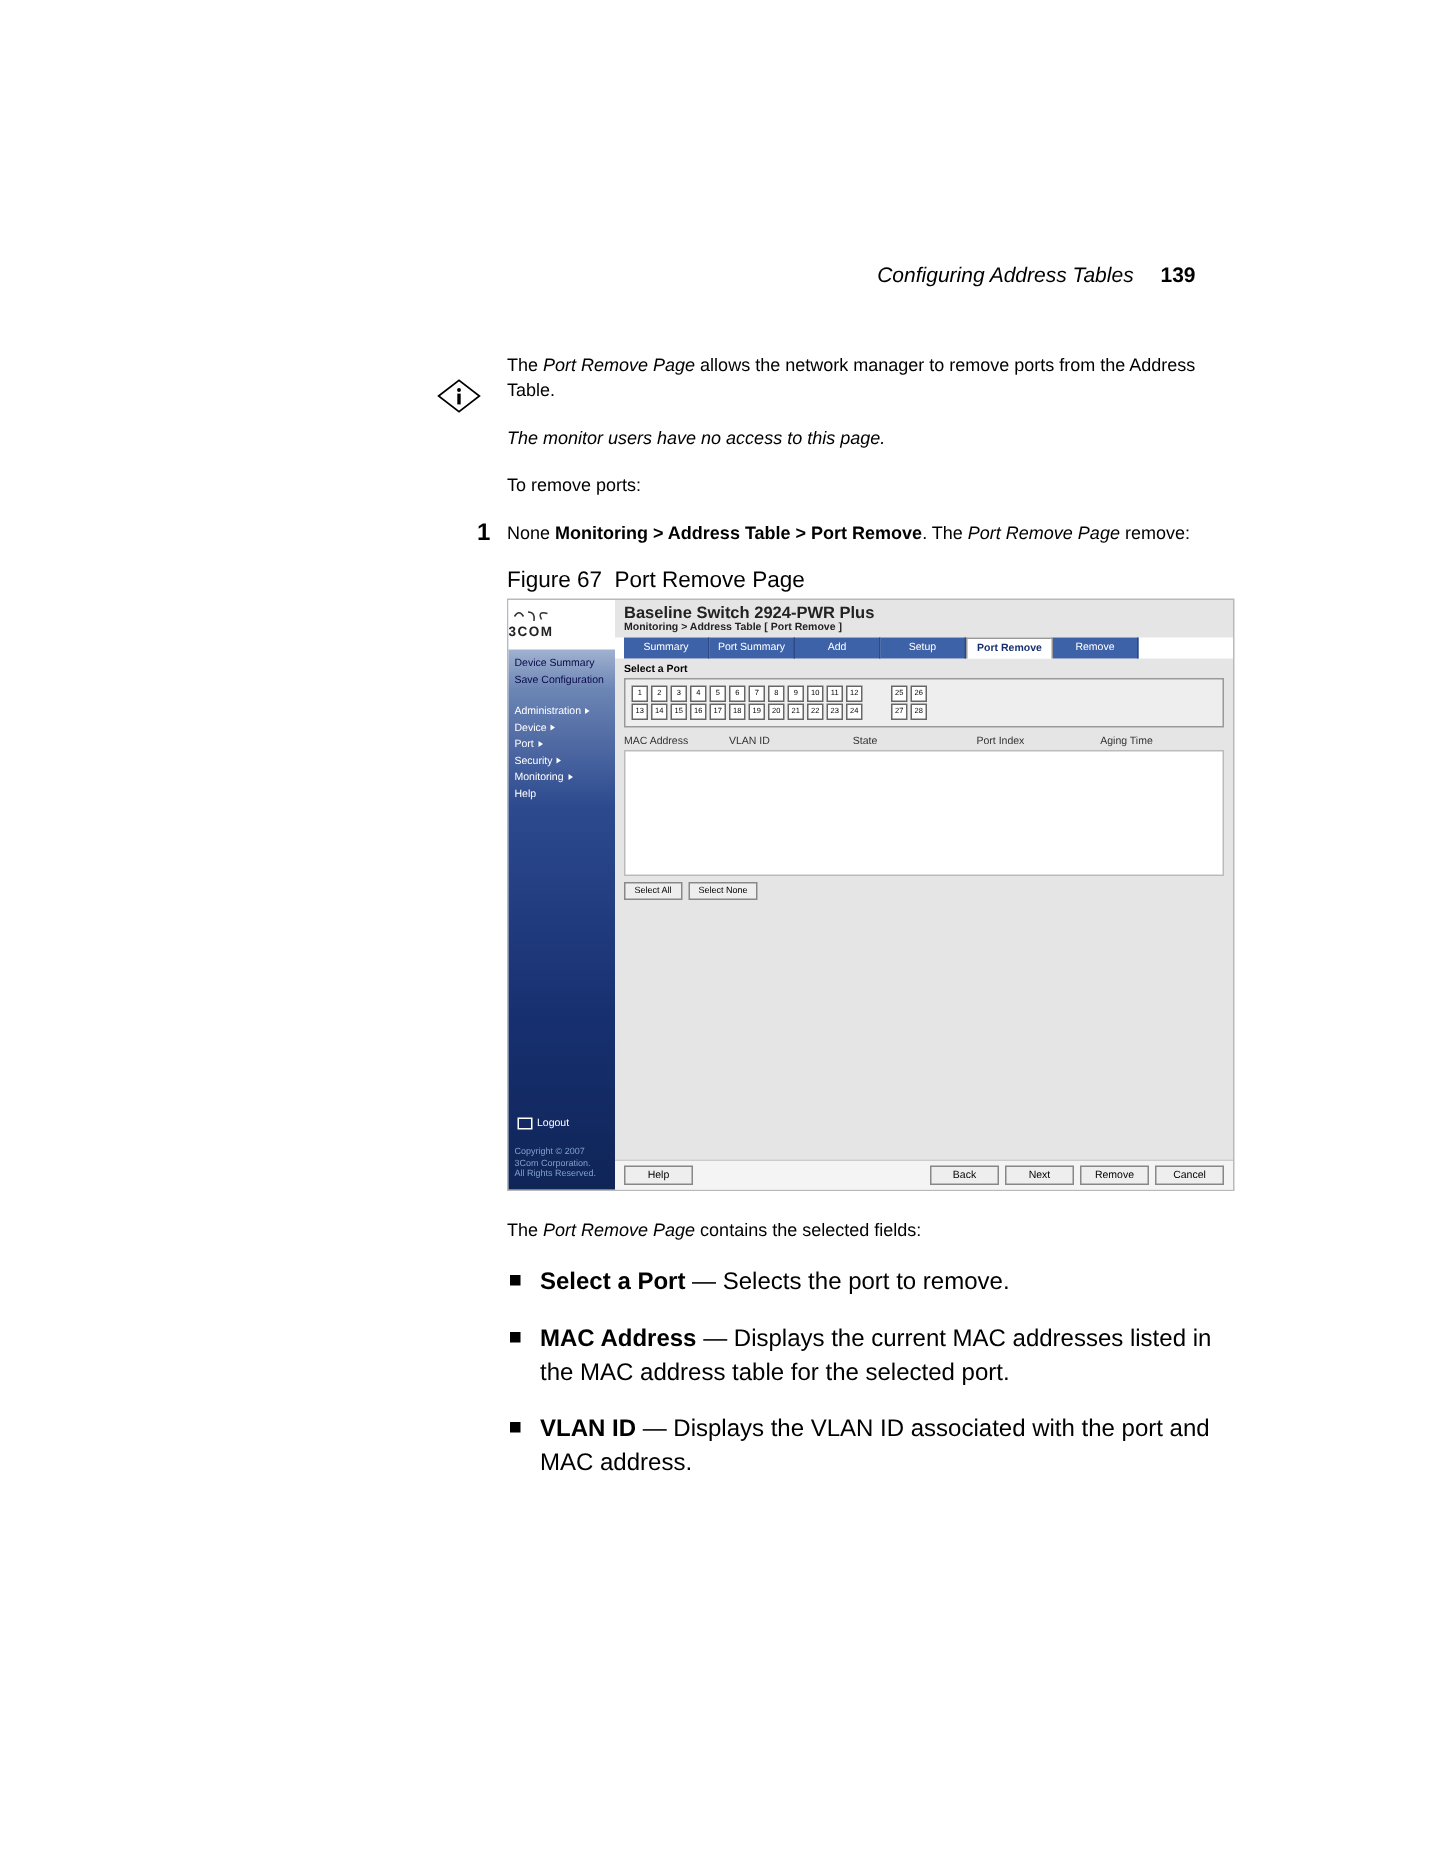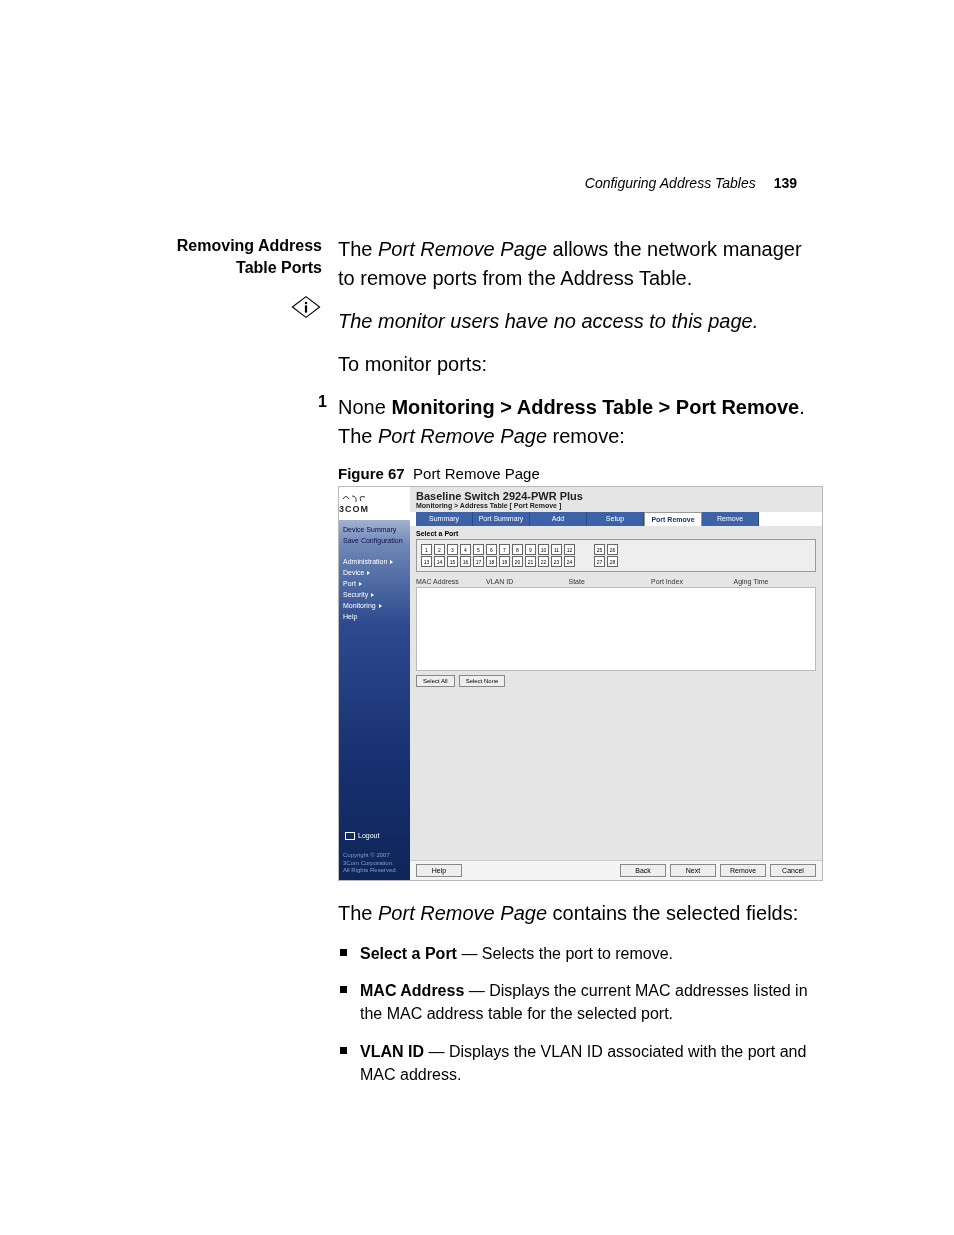--- a/index.html
+++ b/index.html
@@ -41,21 +41,21 @@
   }
   .right-col{
     flex:1;
     max-width:520px;
   }
   .section-title{
     font-weight:bold;
     font-size:16px;
     line-height:1.35;
   }
-  p{margin:0 0 14px 0; font-size:20px; line-height:1.45;}
+  p{margin:0 0 14px 0; font-size:12px; line-height:1.45;}
   .ital{font-style:italic;}
   .info-icon{
     width:32px;height:26px;
     margin-top:16px;
     margin-left:auto;
   }
   ol.steps{
     list-style:none;
     padding:0;margin:0;
   }
@@ -67,21 +67,21 @@
   }
   ol.steps > li .num{
     position:absolute;
     left:0;top:0;
     font-weight:bold;
   }
   .fig-cap{
     font-size:15px;
     margin:14px 0 4px 0;
   }
-  .fig-cap b{font-weight:bold;}
+  .fig-cap b{font-weight:normal;}
   
   .shot{
     width:485px;
     height:395px;
     border:1px solid #b9b9b9;
     display:flex;
     font-family:Arial,sans-serif;
     font-size:8px;
     color:#000;
     position:relative;
@@ -181,39 +181,35 @@
 <body>
 
 <div class="page">
   <div class="running-head">
     <span>Configuring Address Tables</span>
     <span class="pn">139</span>
   </div>
 
   <div class="two-col">
     <div class="left-col">
-      <div class="section-title">
-        <span>Removing Address</span><br>
-        <span>Table Ports</span>
-      </div>
       <div class="info-icon">
         <svg viewBox="0 0 40 32" width="32" height="26">
           <polygon points="3,16 20,3 37,16 20,29" fill="none" stroke="#000" stroke-width="1.4"></polygon>
           <circle cx="20" cy="11" r="1.6" fill="#000"></circle>
           <rect x="18.6" y="14" width="2.8" height="9" fill="#000"></rect>
         </svg>
       </div>
     </div>
 
     <div class="right-col">
       <p>
         <span>The </span><span class="ital">Port Remove Page</span><span> allows the network manager to remove ports from the Address Table.</span>
       </p>
       <p class="ital">The monitor users have no access to this page.</p>
-      <p>To monitor ports:</p>
+      <p>To remove ports:</p>
 
       <ol class="steps">
         <li>
           <span class="num">1</span>
           <p style="margin-bottom:6px;">
             <span>None </span><b>Monitoring &gt; Address Table &gt; Port Remove</b><span>. The </span><span class="ital">Port Remove Page</span><span> remove:</span>
           </p>
 
           <div class="fig-cap">
             <b>Figure 67</b>&nbsp;&nbsp;<span>Port Remove Page</span>

